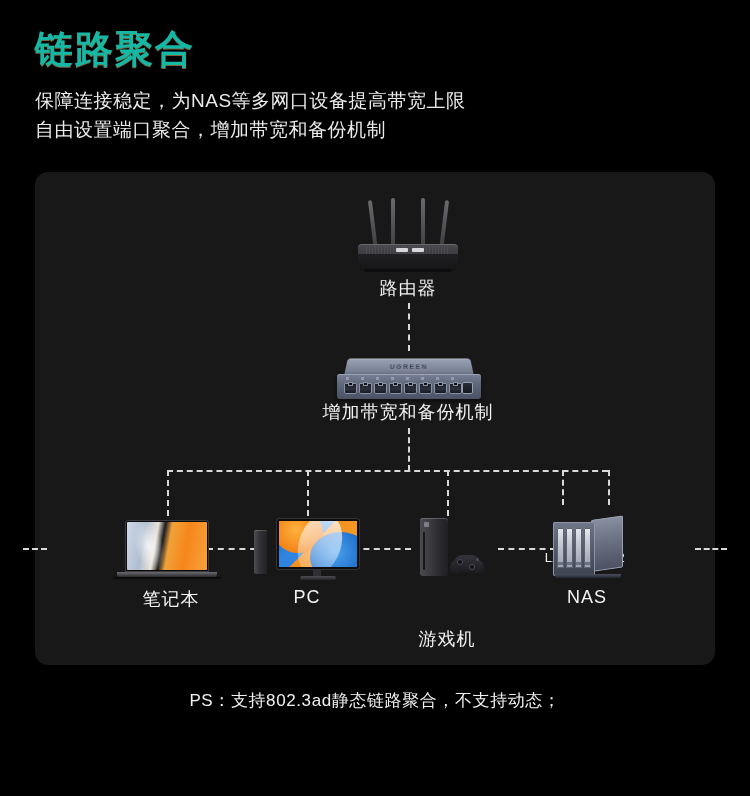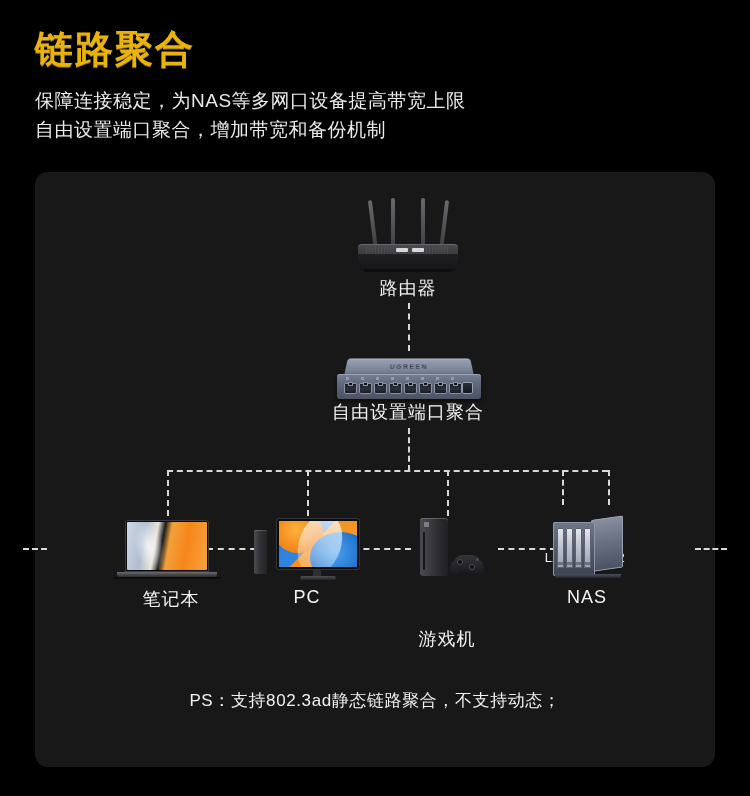--- a/index.html
+++ b/index.html
@@ -7,34 +7,34 @@
     width:750px;height:796px;
     background:#000;
     font-family:"Liberation Sans","DejaVu Sans",sans-serif;
     overflow:hidden;position:relative;
   }
   .page{position:relative;width:750px;height:796px;}
 
   
   .header{position:absolute;left:35px;top:28px;width:690px;}
   .title{
-    font-size:38px;font-weight:bold;color:#eab308;
+    font-size:38px;font-weight:bold;color:#14b8a6;
     letter-spacing:2px;line-height:1.15;margin:0;
     text-shadow:0 1px 0 #7e6033;
   }
   .sub{
     margin:0;color:#ebebeb;font-size:19px;line-height:1.55;
     letter-spacing:.5px;font-weight:400;
   }
   .sub-wrap{margin-top:14px;}
 
   
   .card{
     position:absolute;left:35px;top:172px;
-    width:680px;height:595px;
+    width:680px;height:493px;
     background:#181818;border-radius:13px;
   }
 
   
   .router{position:absolute;left:313px;top:26px;width:120px;height:75px;}
   .ant{position:absolute;width:4px;border-radius:2px;
        background:linear-gradient(180deg,#6a6a6e,#3a3a3e);}
   .ant.a1{left:23px;top:2px;height:52px;transform:rotate(-7deg);}
   .ant.a2{left:43px;top:0px;height:55px;}
   .ant.a3{left:73px;top:0px;height:55px;}
@@ -273,21 +273,21 @@
           <div class="port"></div>
           <div class="port"></div>
           <div class="port"></div>
           <div class="port"></div>
           <div class="port"></div>
           <div class="port"></div>
         </div>
         <div class="pwr"></div>
       </div>
     </div>
-    <div class="dlabel" style="left:373px;top:228px;">自由设置端口聚合</div>
+    <div class="dlabel" style="left:373px;top:228px;">增加带宽和备份机制</div>
 
     <div class="vline" style="left:373px;top:256px;height:43px;"></div>
 
     <div class="hline" style="left:132px;top:298px;width:441px;"></div>
 
     <div class="vline" style="left:132px;top:298px;height:46px;"></div>
     <div class="vline" style="left:272px;top:298px;height:46px;"></div>
     <div class="vline" style="left:412px;top:298px;height:46px;"></div>
     <div class="vline" style="left:527px;top:298px;height:35px;"></div>
     <div class="vline" style="left:573px;top:298px;height:35px;"></div>

